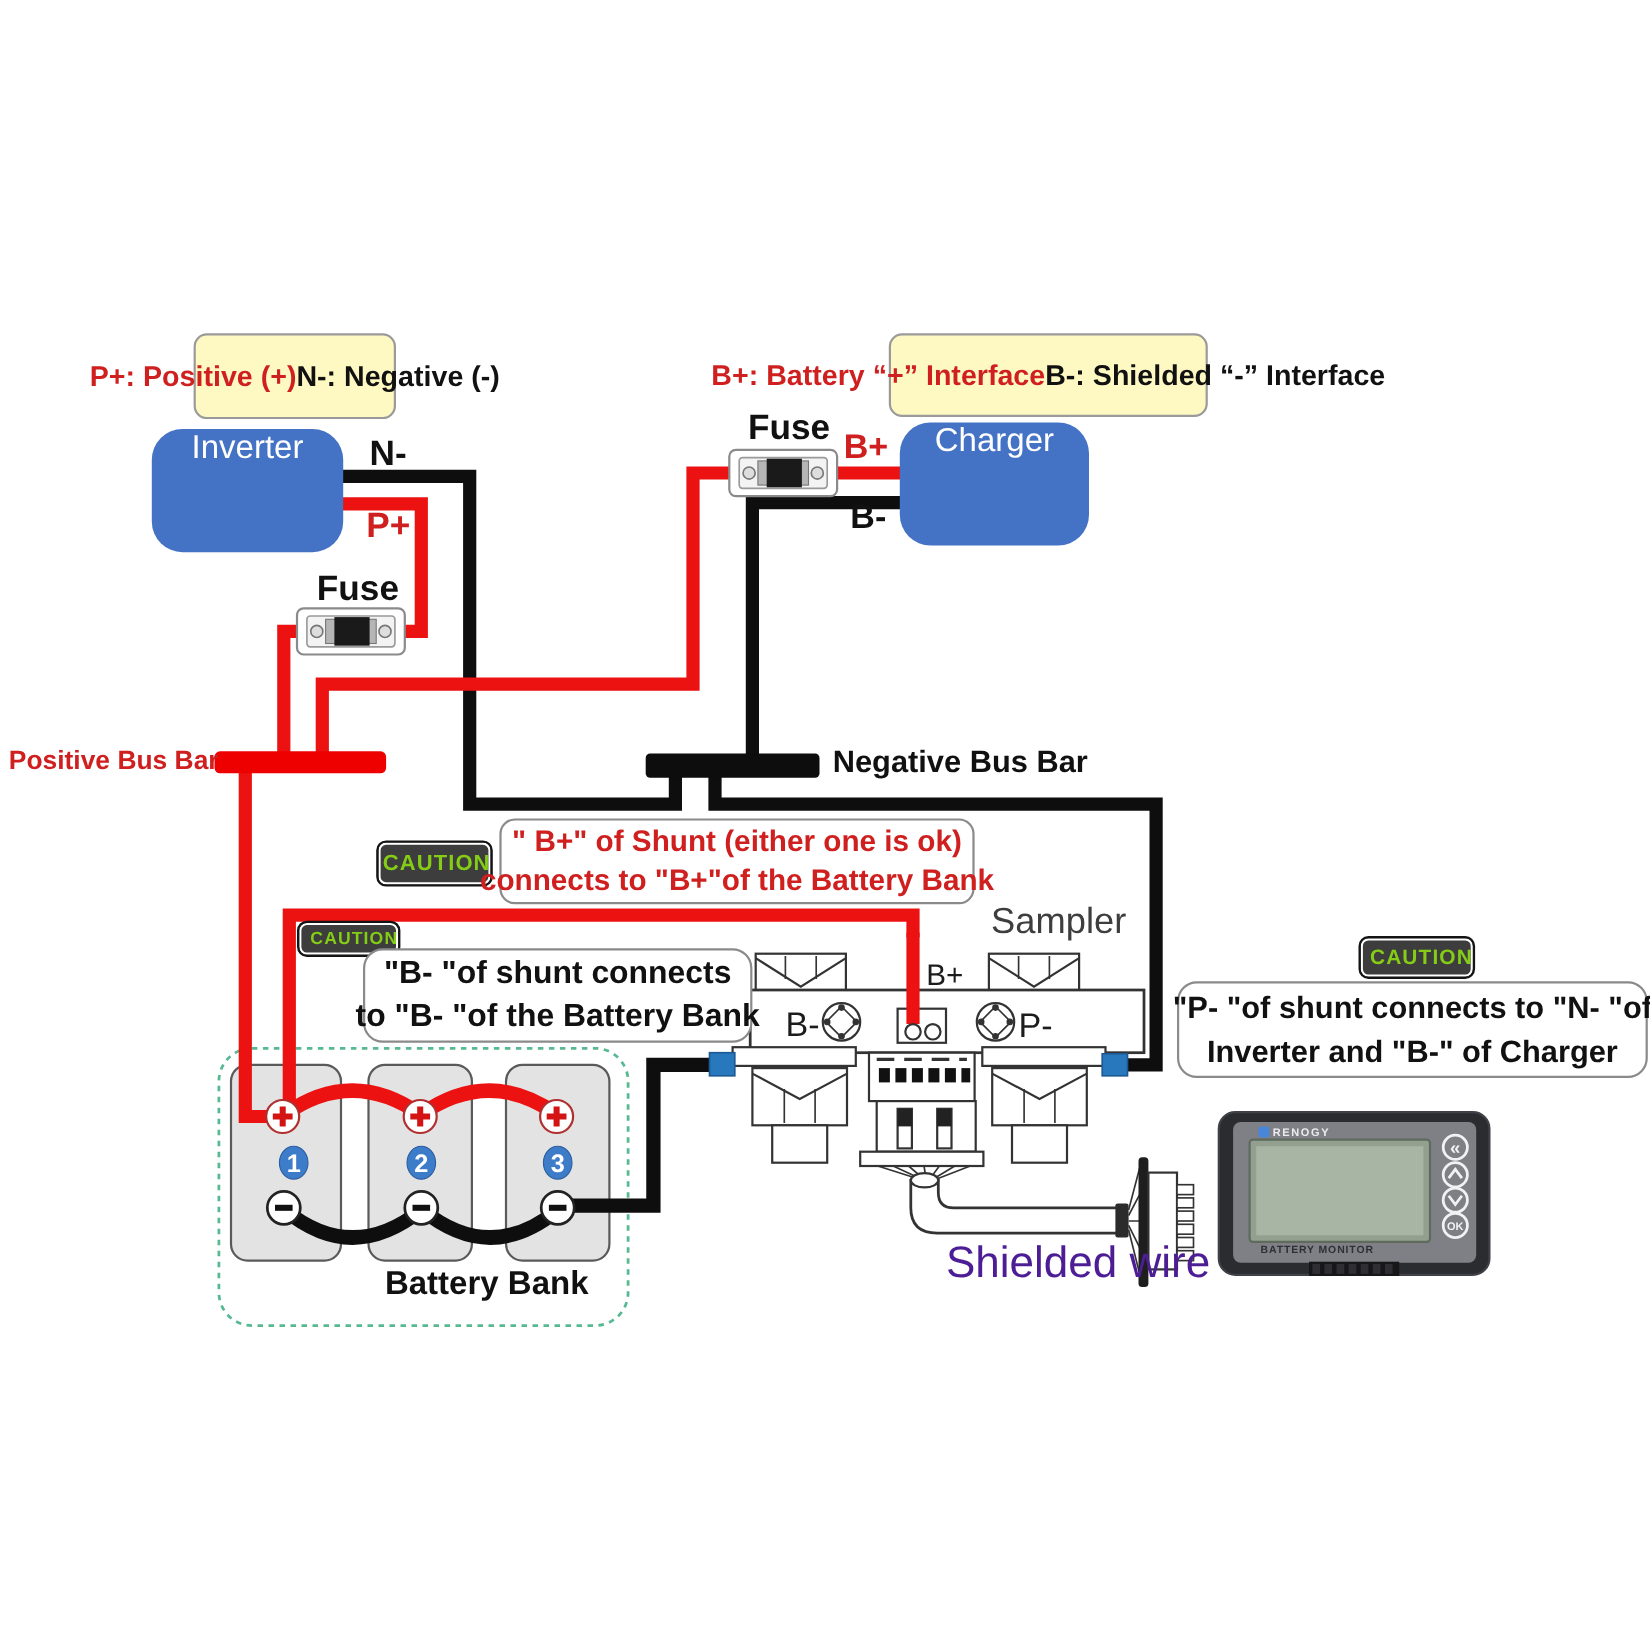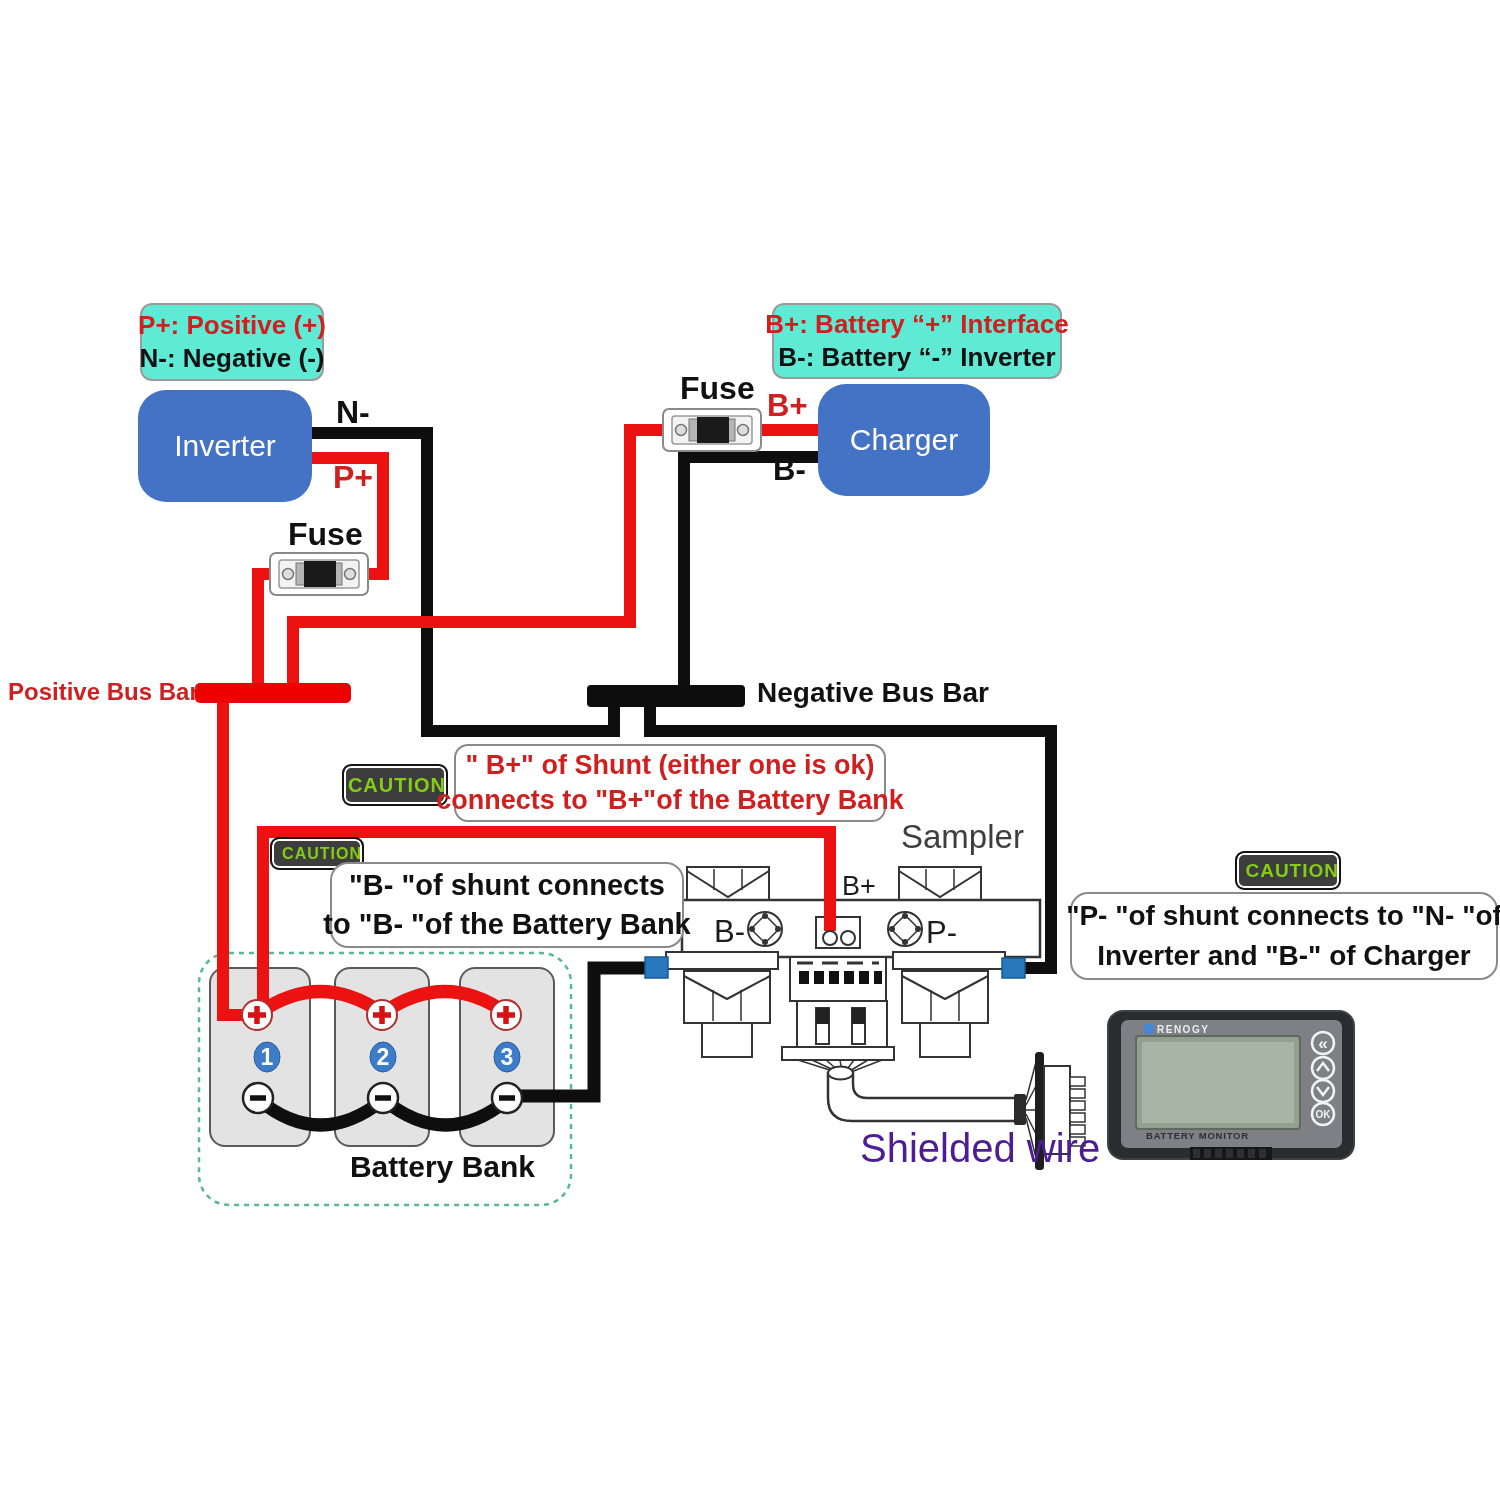--- a/index.html
+++ b/index.html
@@ -1,28 +1,28 @@
 <!DOCTYPE html>
 <html><head>
 <meta charset="utf-8">
 <style>
   html,body{margin:0;padding:0;background:#fff;}
   #stage{position:relative;width:1500px;height:1500px;background:#fff;overflow:hidden;
          font-family:"Liberation Sans",sans-serif;}
   .abs{position:absolute;}
   .nowrap{white-space:nowrap;}
   
-  .legend{border:2px solid #9a9a9a;border-radius:12px;background:#5eead4;
-          display:flex;flex-direction:column;justify-content:center;align-items:center;
-          font-weight:bold;}
+  .legend{border:2px solid #9a9a9a;border-radius:12px;background:#fef9c3;
+          display:flex;flex-direction:row;justify-content:center;align-items:center;
+          font-weight:bold;margin-left:36px;}
   .red-t{color:#cf1f1f;}
   .blk-t{color:#111;}
   
   .device{background:#4472c4;border-radius:28px;color:#fff;
-          display:flex;align-items:center;justify-content:center;font-size:30px;}
+          display:flex;justify-content:center;font-size:30px;}
   
   .badge{background:#3d3d3d;color:#84cc16;border:2px solid #141414;border-radius:9px;
          box-shadow:inset 0 0 0 2px #fff;display:flex;align-items:center;justify-content:flex-end;
          font-weight:bold;letter-spacing:1px;}
   
   .callout{background:#fff;border:2px solid #8a8a8a;border-radius:14px;
            display:flex;flex-direction:column;justify-content:center;align-items:center;
            font-weight:bold;text-align:center;}
   .wl{font-weight:bold;white-space:nowrap;}
   svg text{font-family:"Liberation Sans",sans-serif;}
@@ -249,21 +249,21 @@
   </g>
 </svg>
 
 <div class="abs legend" style="left:140px;top:303px;width:180px;height:74px;font-size:26px;line-height:33px;">
   <div class="red-t nowrap">P+: Positive (+)</div>
   <div class="blk-t nowrap">N-: Negative (-)</div>
 </div>
 
 <div class="abs legend" style="left:772px;top:303px;width:286px;height:72px;font-size:26px;line-height:33px;">
   <div class="red-t nowrap">B+: Battery “+” Interface</div>
-  <div class="blk-t nowrap">B-: Battery “-” Inverter</div>
+  <div class="blk-t nowrap">B-: Shielded “-” Interface</div>
 </div>
 
 <div class="abs device" style="left:138px;top:390px;width:174px;height:112px;">
   <span>Inverter</span>
 </div>
 
 <div class="abs device" style="left:818px;top:384px;width:172px;height:112px;">
   <span>Charger</span>
 </div>
 

